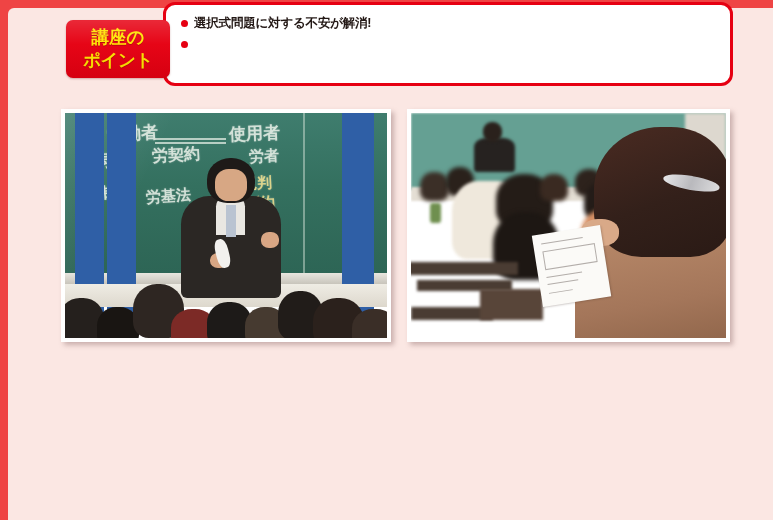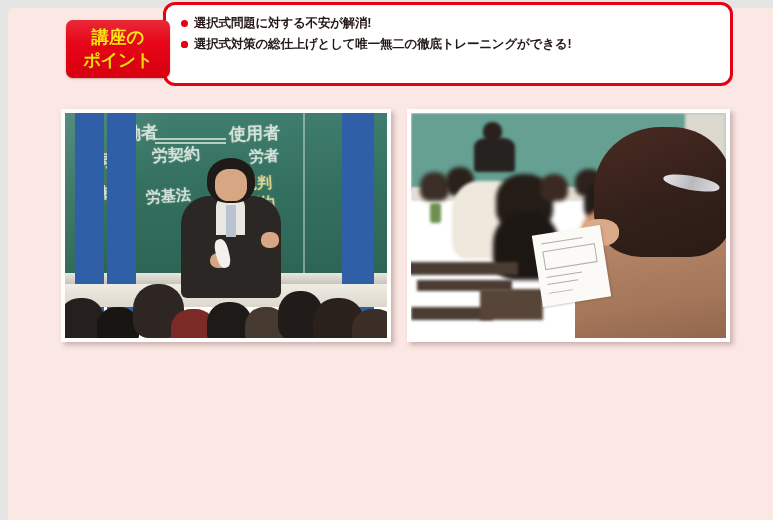--- a/index.html
+++ b/index.html
@@ -11,21 +11,21 @@
     height: 520px;
     background: #ffffff;
     font-family: "Liberation Sans", "DejaVu Sans", sans-serif;
     overflow: hidden;
   }
 
   #page {
     position: relative;
     width: 773px;
     height: 520px;
-    background: #e5e5e5;
+    background: #ef4444;
   }
 
   
   #canvas {
     position: absolute;
     left: 8px;
     top: 8px;
     width: 765px;
     height: 512px;
     background: #fbe7e3;
@@ -403,24 +403,20 @@
   <div id="canvas">
 
     <div class="banner">
       <ul class="banner-list">
         <li class="banner-item">
           <span class="bullet"></span>
           <span>選択式問題に対する不安が解消!</span>
         </li>
         <li class="banner-item">
           <span class="bullet"></span>
-        </li>
-        <li class="banner-item">
-          <span class="bullet"></span>
-          <span>選択式対策の総仕上げとして唯一無二の徹底トレーニングができる!</span>
         </li>
       </ul>
     </div>
 
     <div class="badge">
       <div class="badge-text">
         <div>講座の</div>
         <div class="badge-line2">ポイント</div>
       </div>
     </div>

